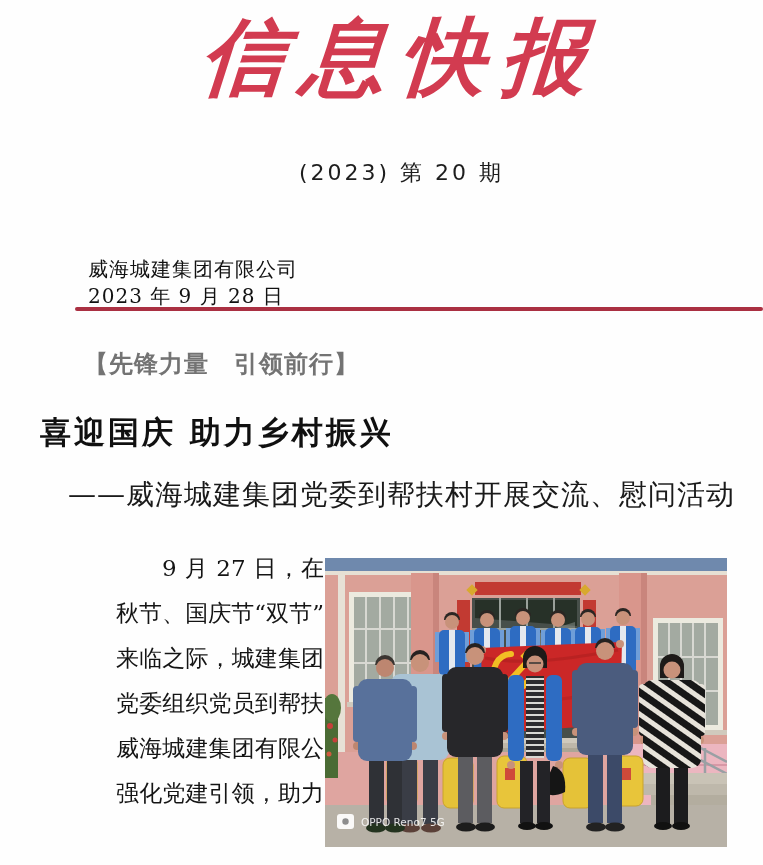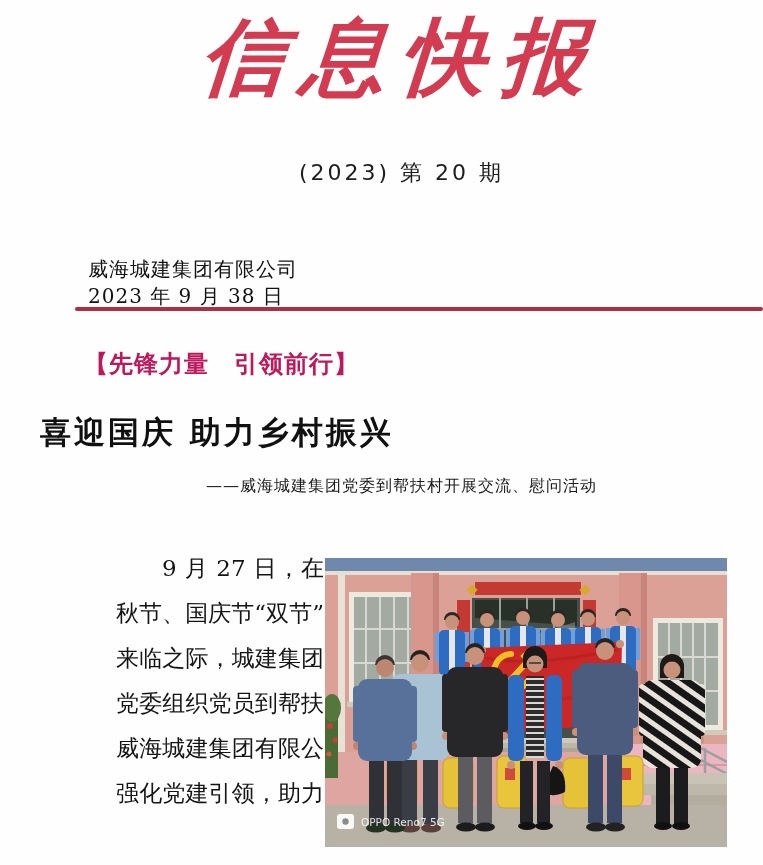--- a/index.html
+++ b/index.html
@@ -24,31 +24,31 @@
     display:flex; justify-content:space-between; align-items:baseline;flex-direction:column;
   }
   .org { font-size:20px; color:#111; letter-spacing:1px; font-family:"DejaVu Sans", sans-serif; }
   .date { font-size:20px; color:#111; letter-spacing:1px; font-family:"DejaVu Serif", serif; }
   .rule {
     position:absolute; top:307px; left:75px; width:688px; height:4px;
     background:#aa3042; border-radius:2px;
   }
   .section-header {
     position:absolute; top:348px; left:84px;
-    font-size:24px; font-weight:bold; color:#be185d; letter-spacing:1px;
+    font-size:24px; font-weight:bold; color:#737373; letter-spacing:1px;
     font-family:"DejaVu Sans", sans-serif;
   }
   .article-title {
     position:absolute; top:412px; left:40px; width:723px; margin:0;
     font-size:31px; font-weight:bold; color:#101010;
     letter-spacing:3px; font-family:"DejaVu Serif", serif;
   }
   .article-subtitle {
     position:absolute; top:476px; left:40px; width:723px;
-    text-align:center; font-size:16px; color:#1a1a1a; letter-spacing:1px;
+    text-align:center; font-size:28px; color:#1a1a1a; letter-spacing:1px;
     font-family:"DejaVu Serif", serif;
   }
   .body-col { position:absolute; top:546px; left:84px; width:240px; }
   .bline {
     height:45px; line-height:45px; font-size:23px; color:#141414;
     text-align:justify; text-align-last:justify; overflow:hidden;
     font-family:"DejaVu Serif", serif;
     margin-left:32px;
   }
   .bline.indent { padding-left:46px; }
@@ -59,21 +59,21 @@
 <body>
 
 <div class="page">
 
   <h1 class="masthead">信息快报</h1>
 
   <div class="issue">(2023) 第 20 期</div>
 
   <div class="info-bar">
     <span class="org">威海城建集团有限公司</span>
-    <span class="date">2023 年 9 月 38 日</span>
+    <span class="date">2023 年 9 月 28 日</span>
   </div>
 
   <div class="rule"></div>
 
   <div class="section-header">【先锋力量　引领前行】</div>
 
   <h2 class="article-title">喜迎国庆 助力乡村振兴</h2>
 
   <div class="article-subtitle">——威海城建集团党委到帮扶村开展交流、慰问活动</div>
 

